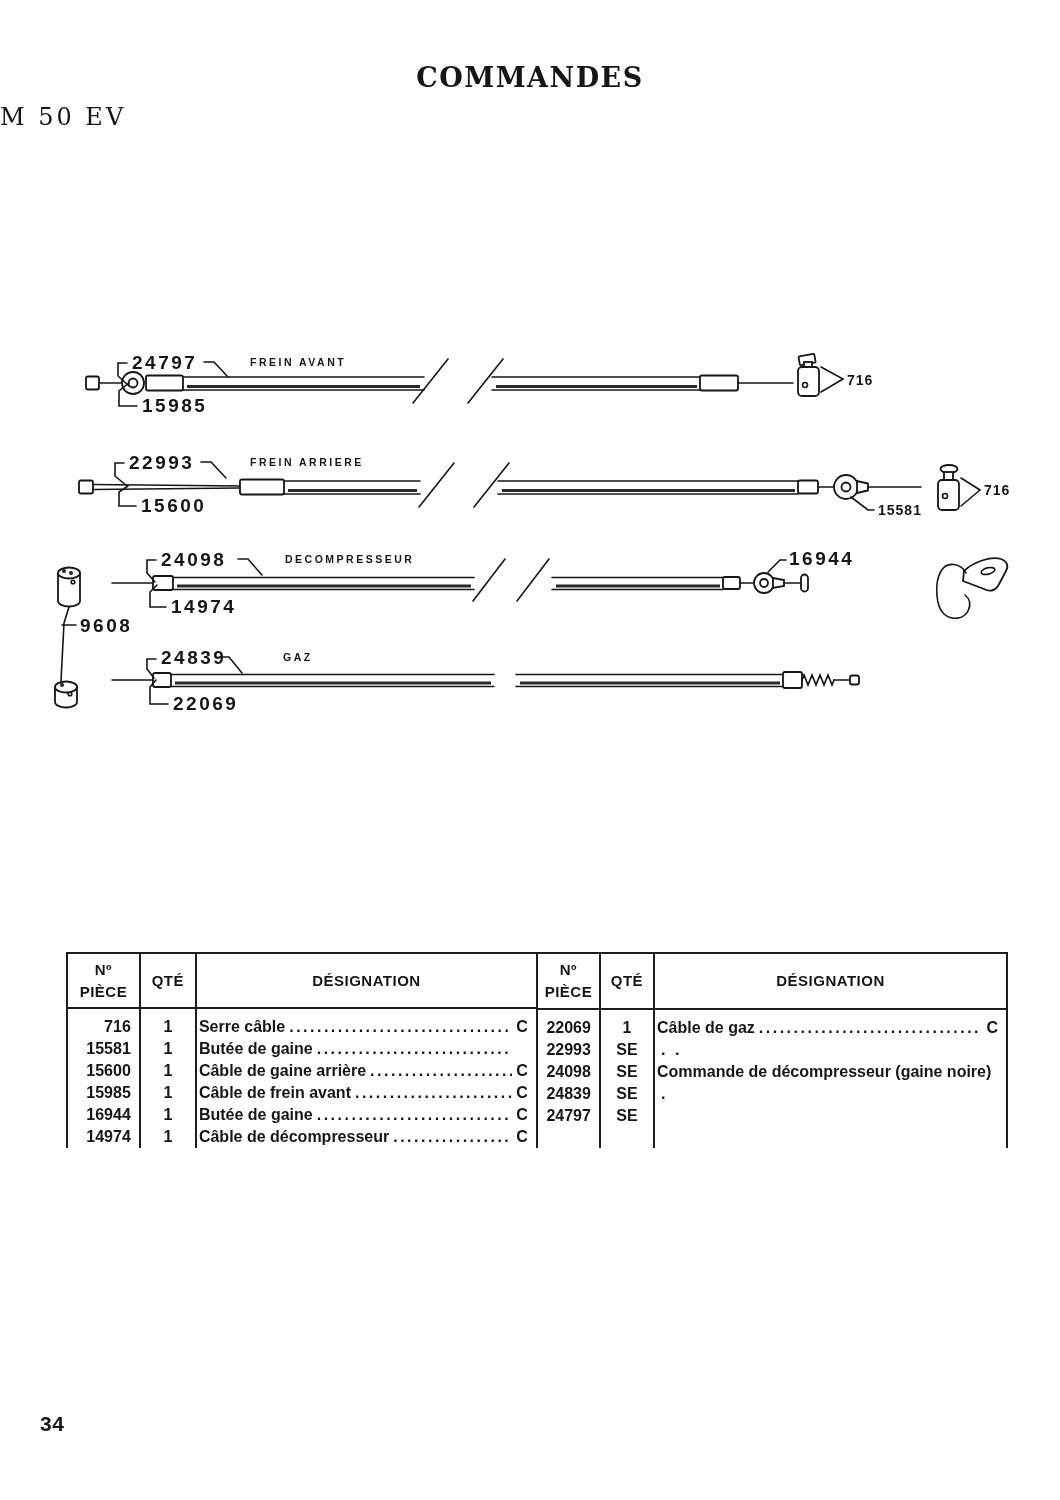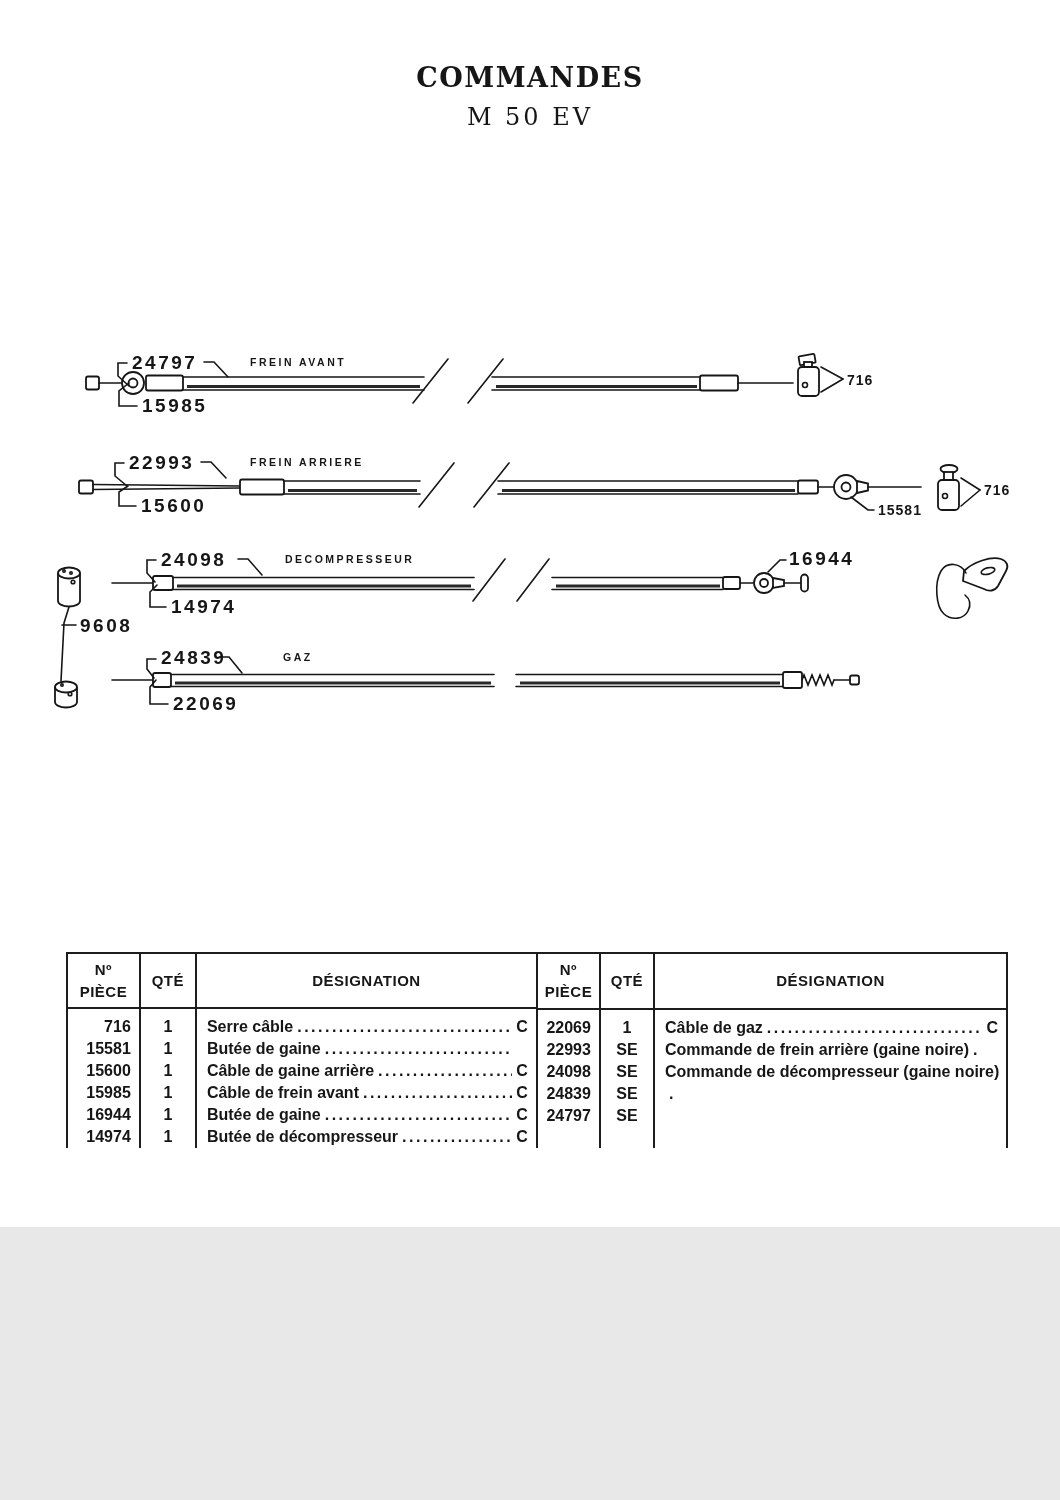--- a/index.html
+++ b/index.html
@@ -1,29 +1,29 @@
 <!DOCTYPE html>
 <html><head>
 <meta charset="utf-8">
 <style>
   html,body{margin:0;padding:0;background:#e8e8e8;}
   .page{
-    position:relative; width:1060px; height:1227px; margin:0 auto;
+    position:relative; width:1060px; height:1500px; margin:0 auto;
     background:#ffffff; color:#161616; overflow:hidden;
     font-family:"Liberation Sans", sans-serif;
   }
   
   .title{
     position:absolute; top:62px; left:0; width:100%;
     text-align:center; font-family:"DejaVu Serif", serif;
     font-weight:bold; font-size:27px; letter-spacing:1.5px;
   }
   .subtitle{
     position:absolute; top:103px; left:0; width:100%;
-    text-align:center; font-family:"DejaVu Serif", serif;
+    font-family:"DejaVu Serif", serif;
     font-size:24px; letter-spacing:3px;
   }
   
   .diagram{position:absolute; top:330px; left:0;}
   .diagram .ink{stroke:#161616; fill:none; stroke-width:1.6; stroke-linecap:round;}
   .diagram .fillw{fill:#ffffff; stroke:#161616; stroke-width:1.8;}
   .diagram .shade{stroke:#161616; stroke-width:3; opacity:.92;}
   .diagram text{fill:#161616;}
   .lbl{font-family:"Liberation Sans",sans-serif; font-weight:bold; font-size:19px; letter-spacing:2.5px;}
   .lbl-sm{font-family:"Liberation Sans",sans-serif; font-weight:bold; font-size:14px; letter-spacing:1px;}
@@ -38,21 +38,21 @@
   .col.bl{border-left:2px solid #1d1d1d;}
   .hcell{
     height:54px; border-bottom:2px solid #1d1d1d;
     display:flex; flex-direction:column; align-items:center; justify-content:center;
     font-size:15px; line-height:22px; letter-spacing:.5px;
   }
   .bcol{padding-top:7px;}
   .bcell{height:22px; line-height:22px; white-space:nowrap;}
   .num{text-align:right; padding-right:8px;}
   .qty{text-align:center;}
-  .des{display:flex; padding-left:10px; padding-right:8px;}
+  .des{display:flex; padding-left:2px; padding-right:8px;}
   .dname{white-space:pre;}
   .ddots{flex:1; overflow:hidden; white-space:nowrap; letter-spacing:2.5px; margin:0 4px;}
   .dsuf{min-width:12px; text-align:right;}
   
   .w-no-l{width:72px;} .w-qt-l{width:57px;} .w-de-l{width:341px;}
   .w-no-r{width:64px;} .w-qt-r{width:55px;} .w-de-r{width:353px;}
   
   .pageno{
     position:absolute; left:40px; top:1412px;
     font-size:21px; font-weight:bold; letter-spacing:.5px;
@@ -264,21 +264,21 @@
             <span class="dname">Câble de frein avant</span>
             <span class="ddots">......................................</span>
             <span class="dsuf">C</span>
           </div>
         <div class="bcell des">
             <span class="dname">Butée de gaine</span>
             <span class="ddots">......................................</span>
             <span class="dsuf">C</span>
           </div>
         <div class="bcell des">
-            <span class="dname">Butée de décompresseur</span>
+            <span class="dname">Câble de décompresseur</span>
             <span class="ddots">......................................</span>
             <span class="dsuf">C</span>
           </div>
       </div>
     </div>
 
     <div class="col bl w-no-r">
       <div class="hcell">
         <span>Nº</span>
         <span>PIÈCE</span>
@@ -303,21 +303,20 @@
     </div>
     <div class="col bl w-de-r">
       <div class="hcell">DÉSIGNATION</div>
       <div class="bcol">
         <div class="bcell des">
             <span class="dname">Câble de gaz</span>
             <span class="ddots">......................................</span>
             <span class="dsuf">C</span>
           </div>
         <div class="bcell des">
-            <span class="dname">Commande de frein arrière (gaine noire)</span>
             <span class="ddots">. .</span>
             <span class="dsuf"></span>
           </div>
         <div class="bcell des">
             <span class="dname">Commande de décompresseur (gaine noire)</span>
             <span class="ddots"></span>
             <span class="dsuf"></span>
           </div>
         <div class="bcell des">
             <span class="ddots">.</span>

